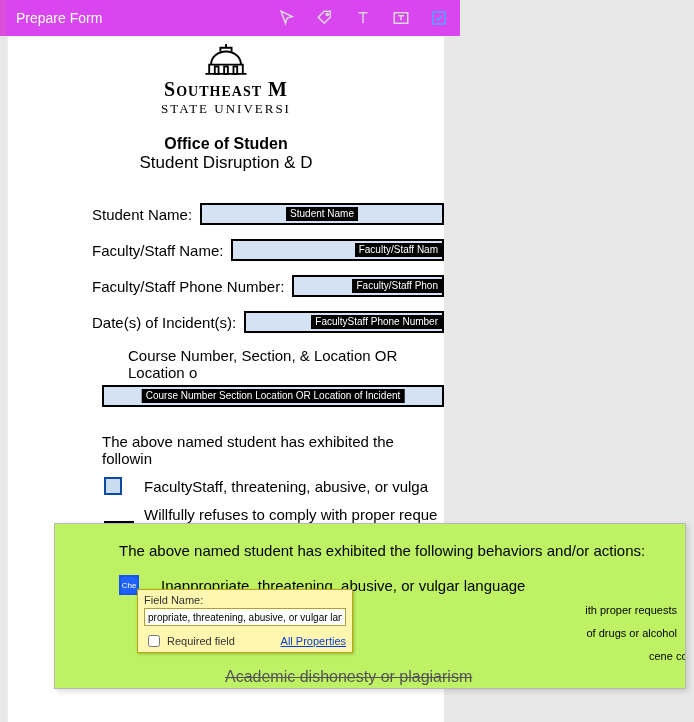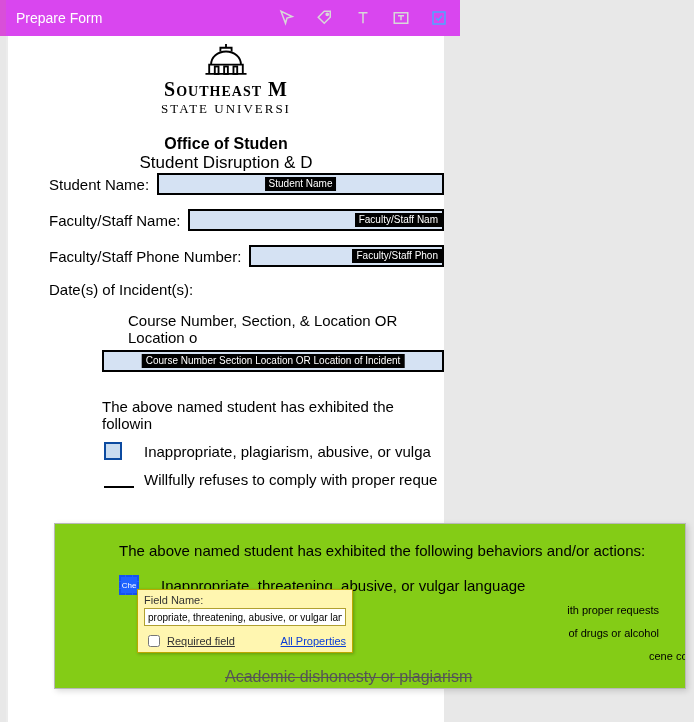--- a/index.html
+++ b/index.html
@@ -105,21 +105,22 @@
     font-weight: 700;
     font-size: 16px;
     margin-top: 18px;
   }
   .form-title {
     text-align: center;
     font-weight: 400;
     font-size: 17px;
   }
   .fields {
-    padding-left: 41px;
+    margin-top: 30px;
+    padding-left: 84px;
   }
   .field-row {
     display: flex;
     align-items: center;
     margin-bottom: 14px;
     font-size: 15px;
     color: #000;
   }
   .field-label { white-space: nowrap; margin-right: 8px; }
   .field-box {
@@ -183,24 +184,24 @@
     width: 30px;
     margin-right: 10px;
     margin-top: 8px;
   }
   
   .zoom-panel {
     position: absolute;
     left: 54px; top: 523px;
     width: 632px;
     height: 166px;
-    background: #84cc16;
+    background: #bef264;
     border: 1px solid #b8b8b8;
     box-shadow: 2px 2px 6px rgba(0,0,0,.15);
-    padding: 18px 26px 8px 64px;
+    padding: 18px 8px 8px 64px;
     box-sizing: border-box;
     overflow: hidden;
   }
   .zoom-panel .zpara {
     font-size: 15px;
     margin-bottom: 16px;
   }
   .zrow {
     display: flex;
     align-items: center;
@@ -245,21 +246,21 @@
     border: 1px solid #b0a030;
     background: #fff;
   }
   .fn-popup .fn-bottom {
     display: flex;
     align-items: center;
     justify-content: space-between;
     margin-top: 6px;
     font-size: 11px;
   }
-  .fn-popup .req { display: flex; align-items: center; gap: 4px; text-decoration: underline; }
+  .fn-popup .req { display: flex; align-items: center; gap: 4px; }
   .fn-popup .req input { width: 12px; height: 12px; }
   .fn-popup a.allp { color: #0a3dd6; text-decoration: underline; font-size: 11px; cursor: pointer;}
   
   .zrest {
     font-size: 11px;
     line-height: 23px;
     padding-left: 300px;
     color: #000;
     text-align: right;
   }
@@ -339,32 +340,35 @@
         </div>
       </div>
       <div class="field-row">
         <span class="field-label">Faculty/Staff Phone Number:</span>
         <div class="field-box">
           <span class="field-tag right">Faculty/Staff Phon</span>
         </div>
       </div>
       <div class="field-row">
         <span class="field-label">Date(s) of Incident(s):</span>
+        <div class="field-box">
+          <span class="field-tag right">FacultyStaff Phone Number</span>
+        </div>
       </div>
     </div>
     <div class="long-label-row">Course Number, Section, &amp; Location OR Location o</div>
     <div class="long-box">
       <span class="field-tag center">Course Number Section  Location OR Location of Incident</span>
     </div>
 
     <div class="para">The above named student has exhibited the followin</div>
 
     <div class="beh-row">
       <div class="chk"></div>
-      <span>Inappropriate, plagiarism, abusive, or vulga</span>
+      <span>FacultyStaff, threatening, abusive, or vulga</span>
     </div>
     <div class="beh-row">
       <div class="chk blank"></div>
       <span>Willfully refuses to comply with proper reque</span>
     </div>
   </div>
 
   <div class="zoom-panel">
     <div class="zpara">The above named student has exhibited the following behaviors and/or actions:</div>
     <div class="zrow">

